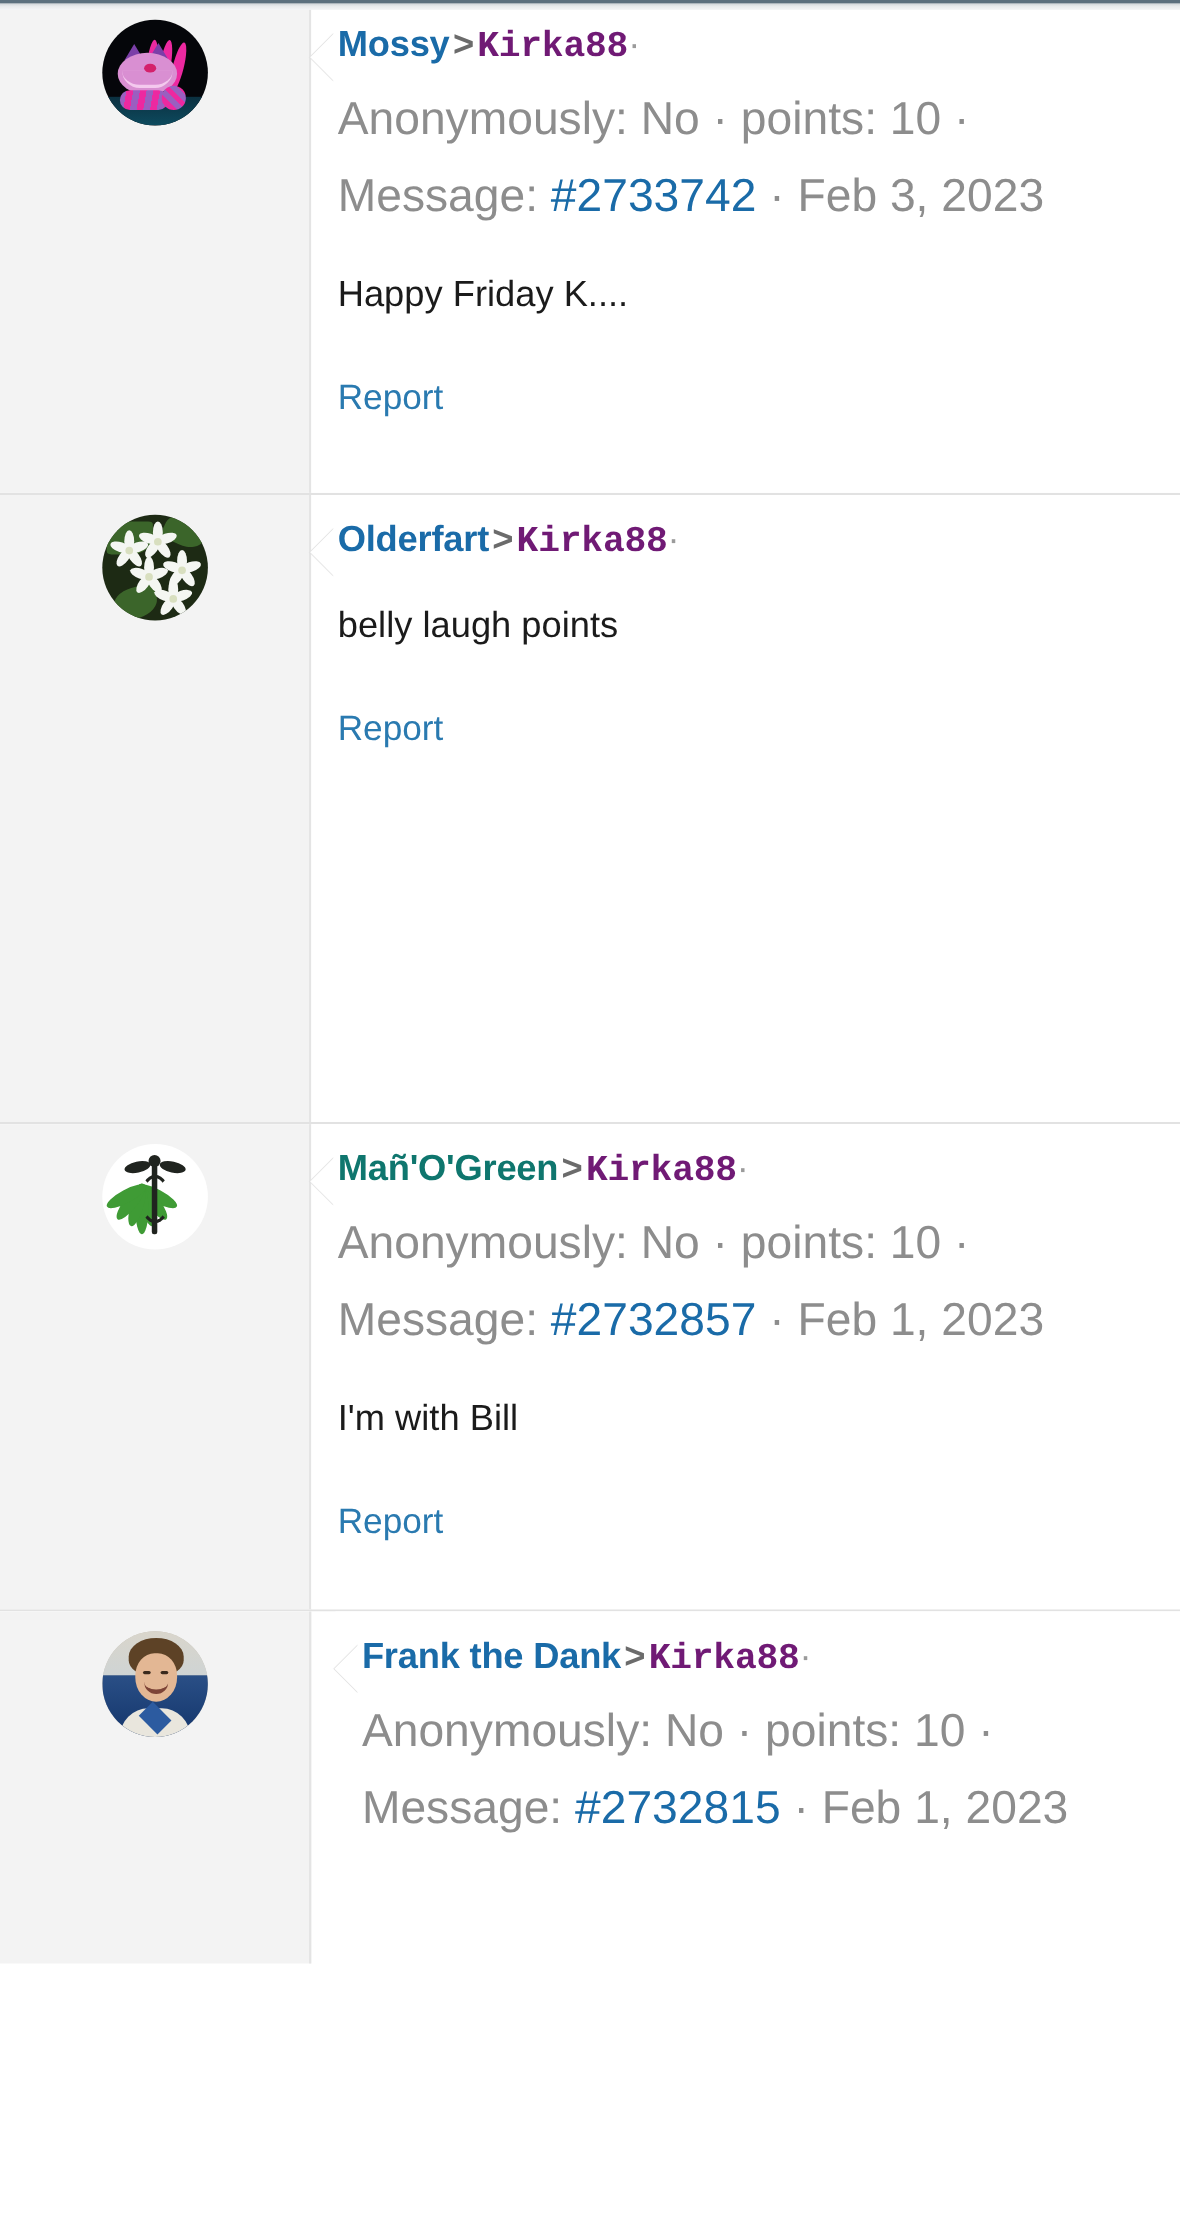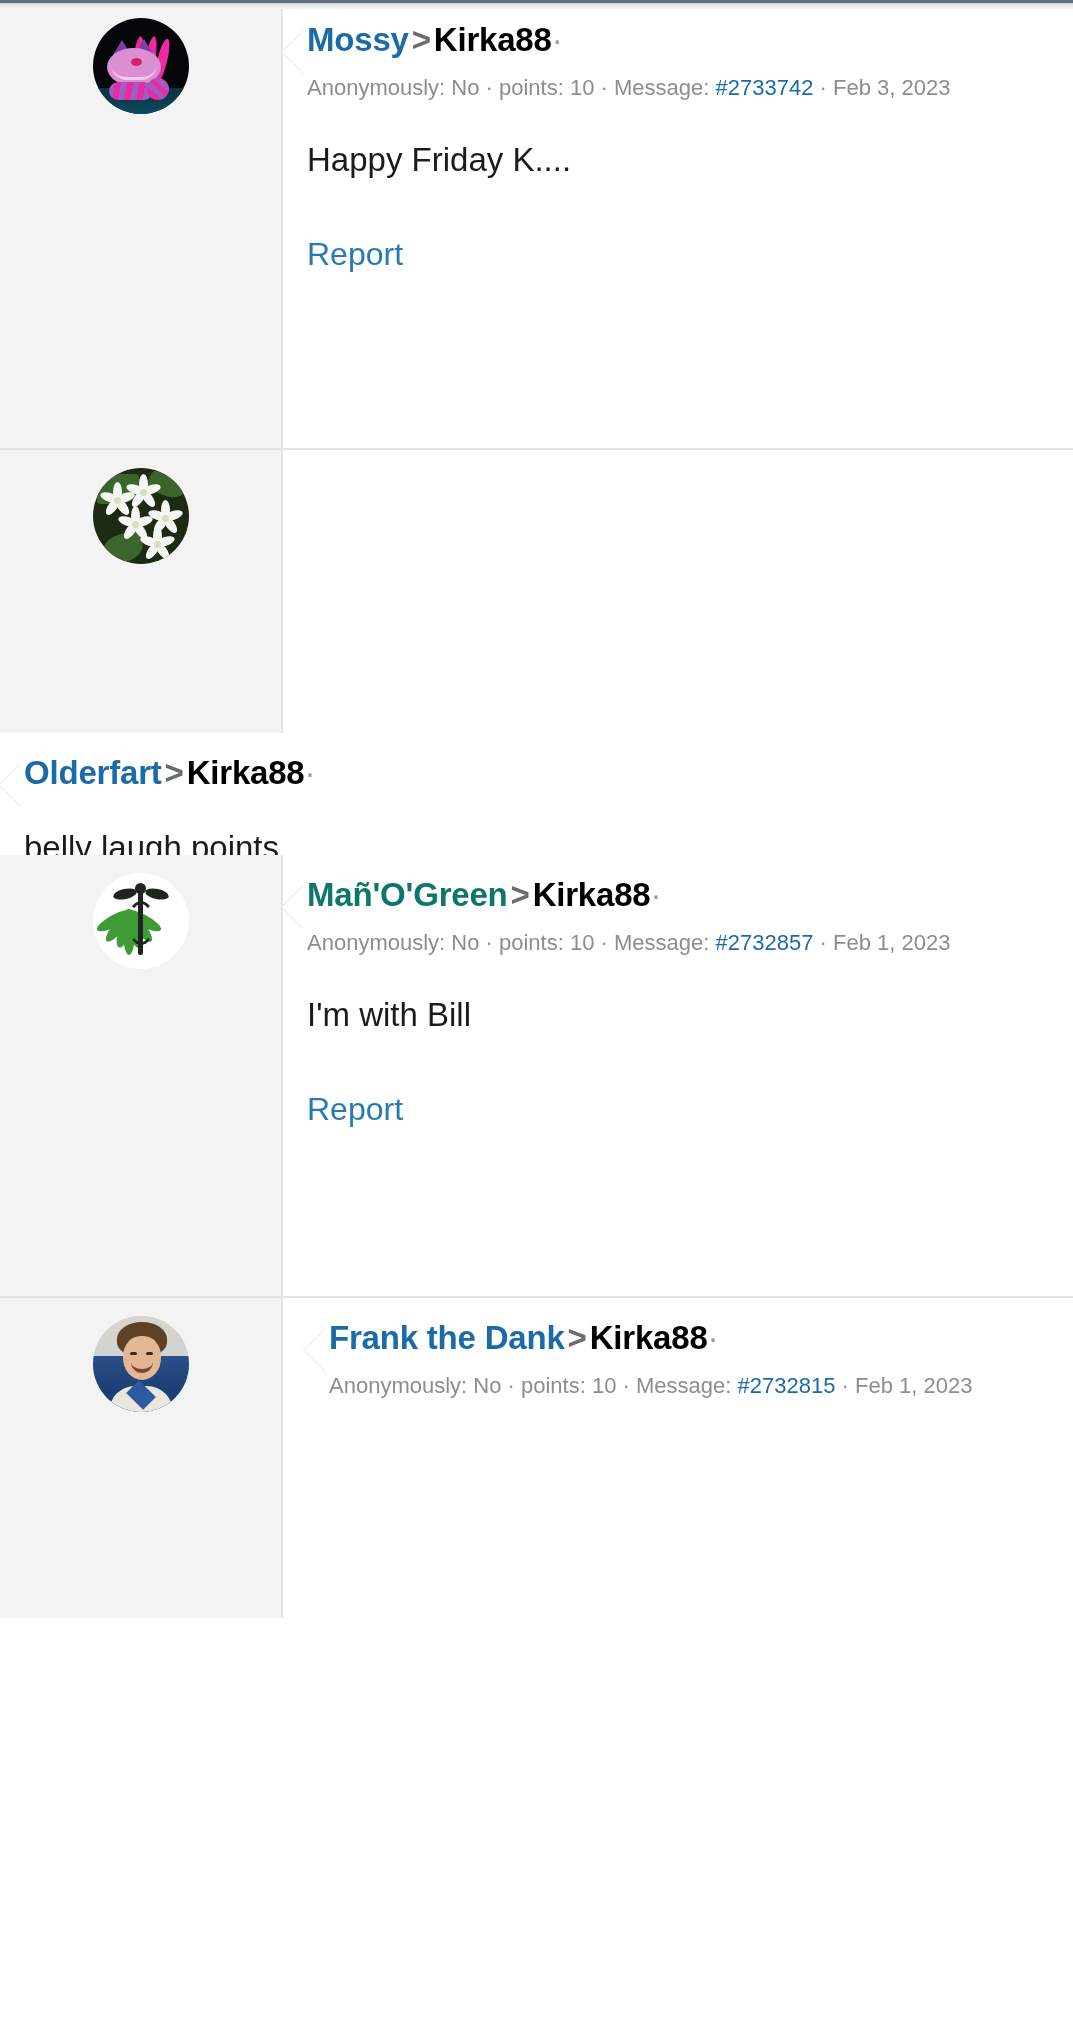--- a/index.html
+++ b/index.html
@@ -88,27 +88,27 @@
 
   .headline {
     font-size: 33px;
     font-weight: bold;
     line-height: 1.32;
     letter-spacing: -0.2px;
     word-wrap: break-word;
   }
   .user-link { color: #1a6ba8; }
   .user-link.green { color: #0f766e; }
-  .to-link { color: #000000; }
+  .to-link { color: #701a75; font-family: Liberation Mono, monospace; }
   .gt { color: #6b6b6b; font-weight: bold; padding: 0 3px; }
   .sep { color: #9b9b9b; font-weight: normal; }
 
   .meta {
     margin-top: 8px;
-    font-size: 22px;
+    font-size: 42px;
     line-height: 1.68;
     color: #8d8d8d;
     word-wrap: break-word;
   }
   .meta .msgid { color: #1a6ba8; }
 
   .body-text {
     margin-top: 30px;
     font-size: 33px;
     line-height: 1.4;
@@ -310,21 +310,21 @@
           <span>Message:</span>
           <a class="msgid">#2733742</a>
           <span>·</span>
           <span>Feb 3, 2023</span>
         </div>
         <div class="body-text">Happy Friday K....</div>
         <a class="report">Report</a>
       </div>
     </div>
 
-    <div class="row" style="height:405px;flex-direction:column;">
+    <div class="row" style="height:572px;">
       <div class="avatar-col">
         <div class="avatar av-flower">
           <div class="leaf l1"></div>
           <div class="leaf l2"></div>
           <div class="leaf l3"></div>
           <div class="bloom b1">
               <i></i>
               <i></i>
               <i></i>
               <i></i>

